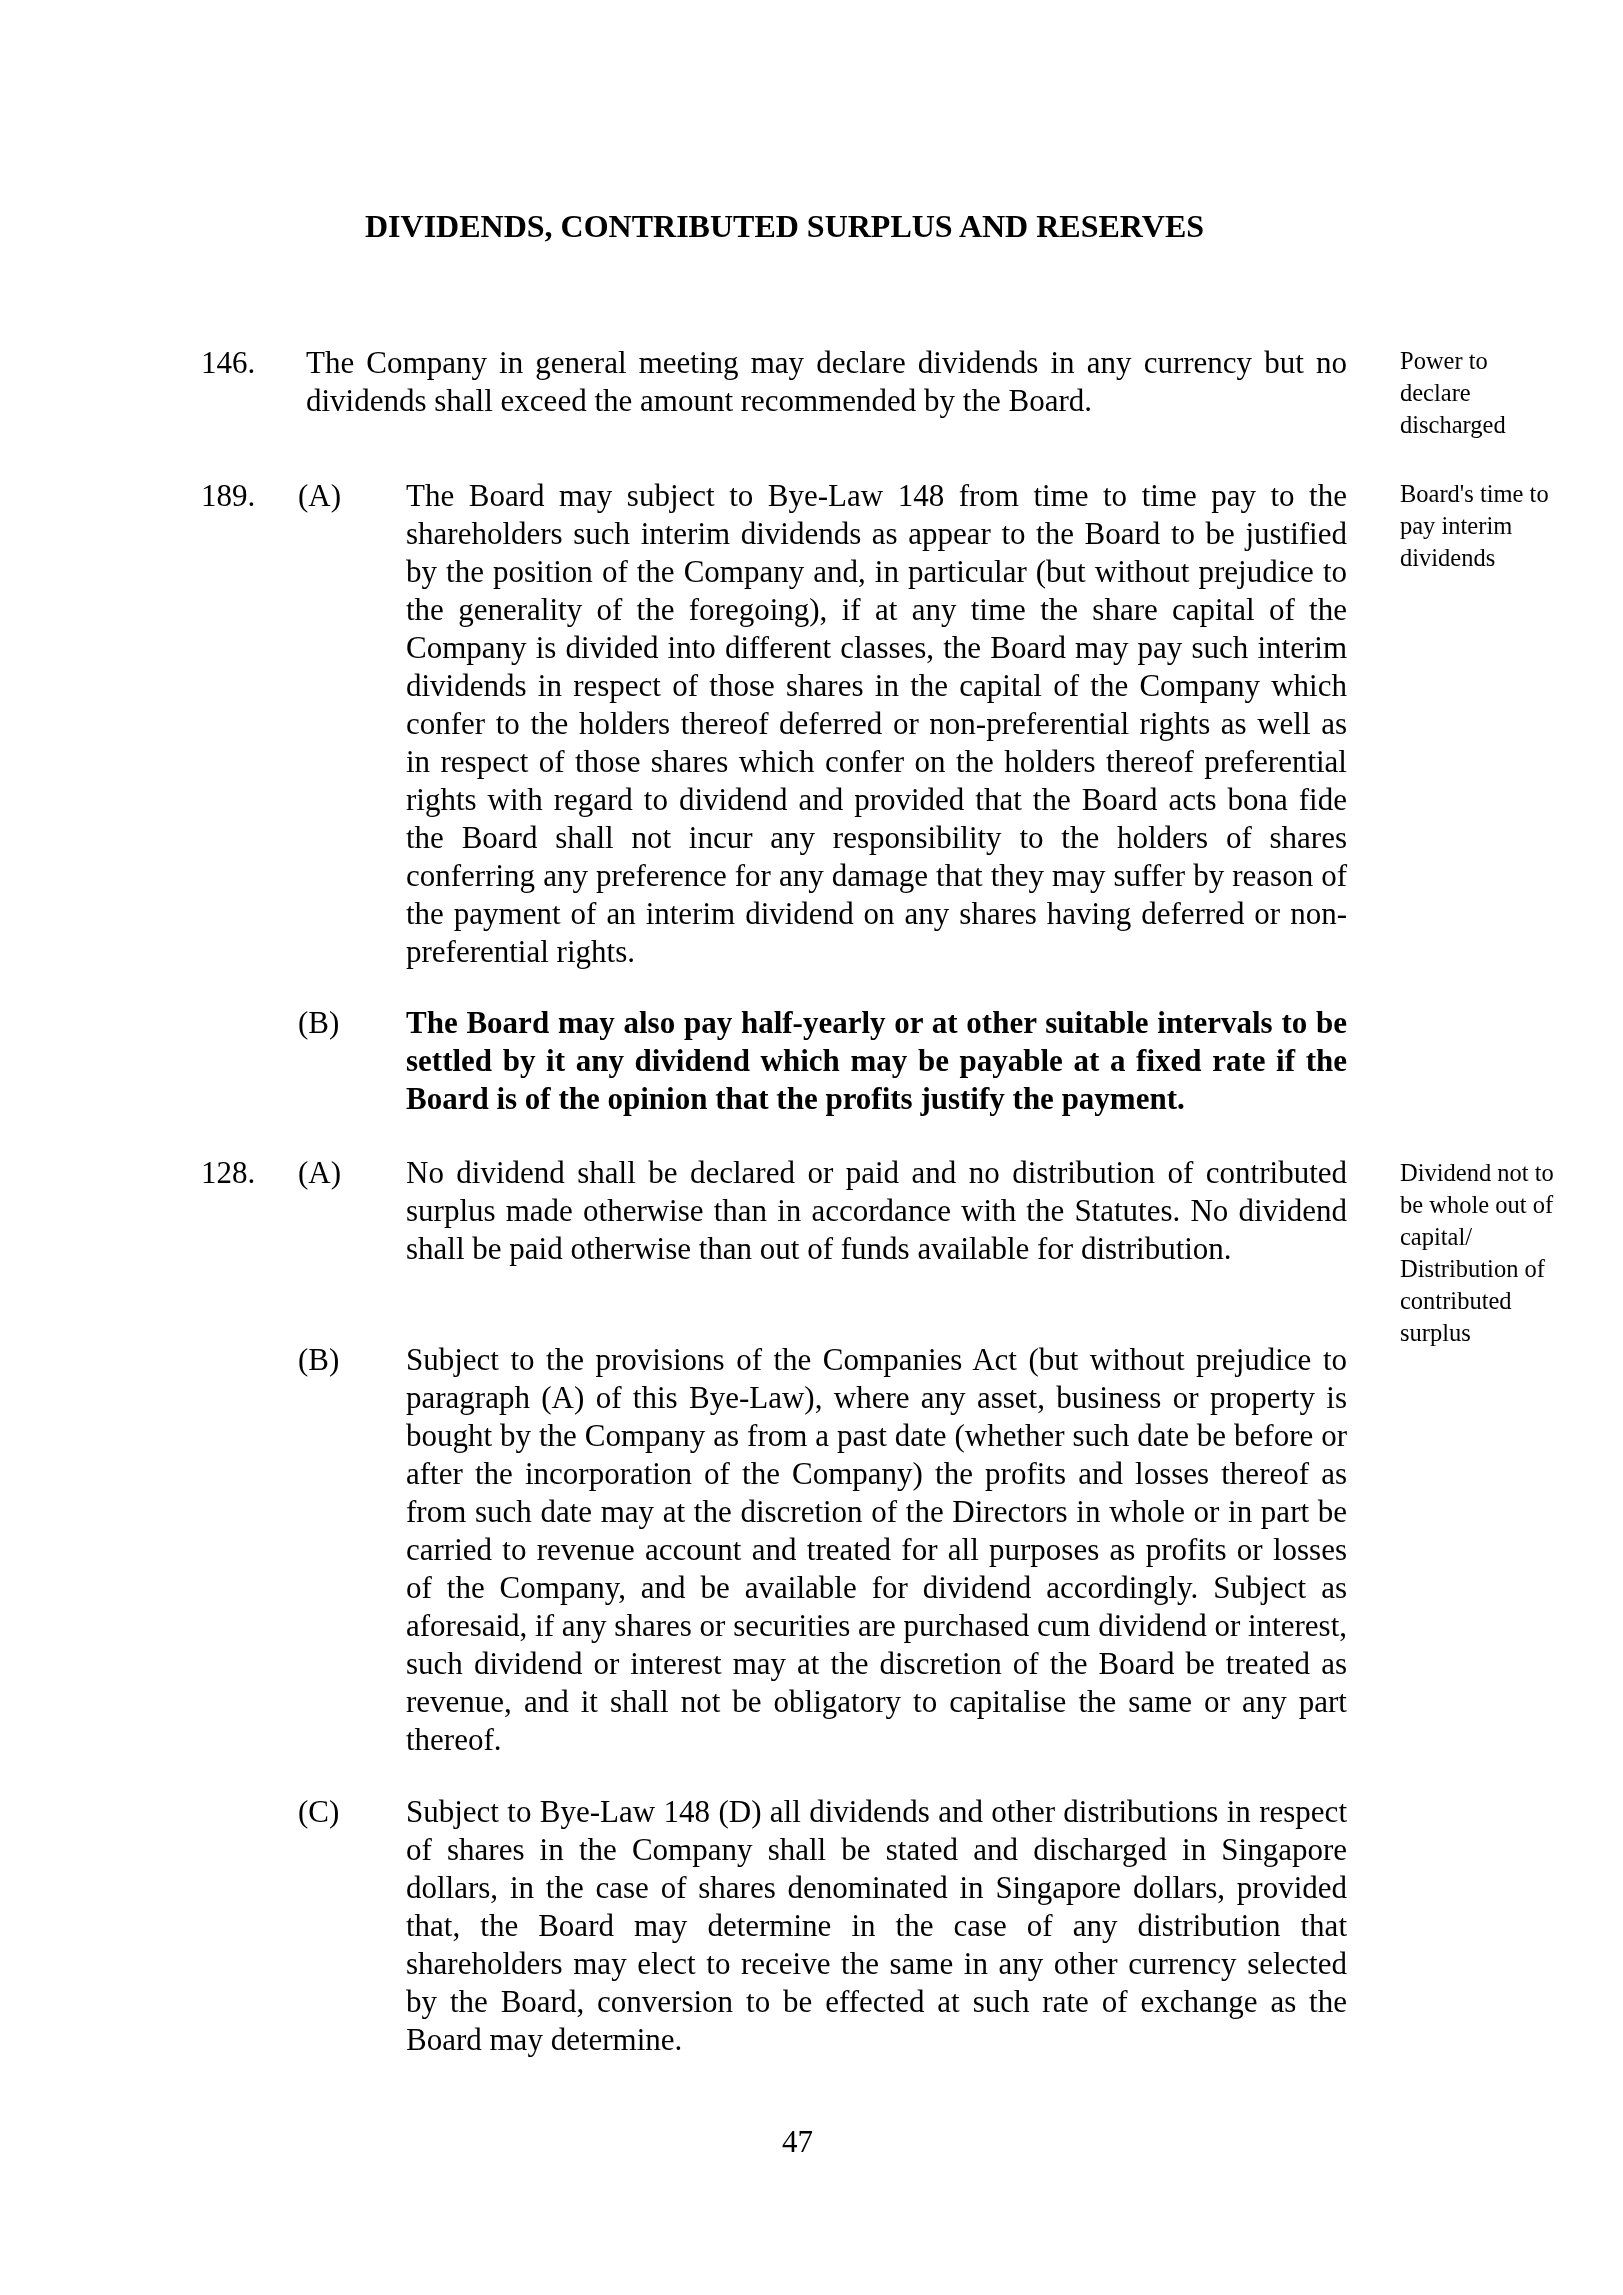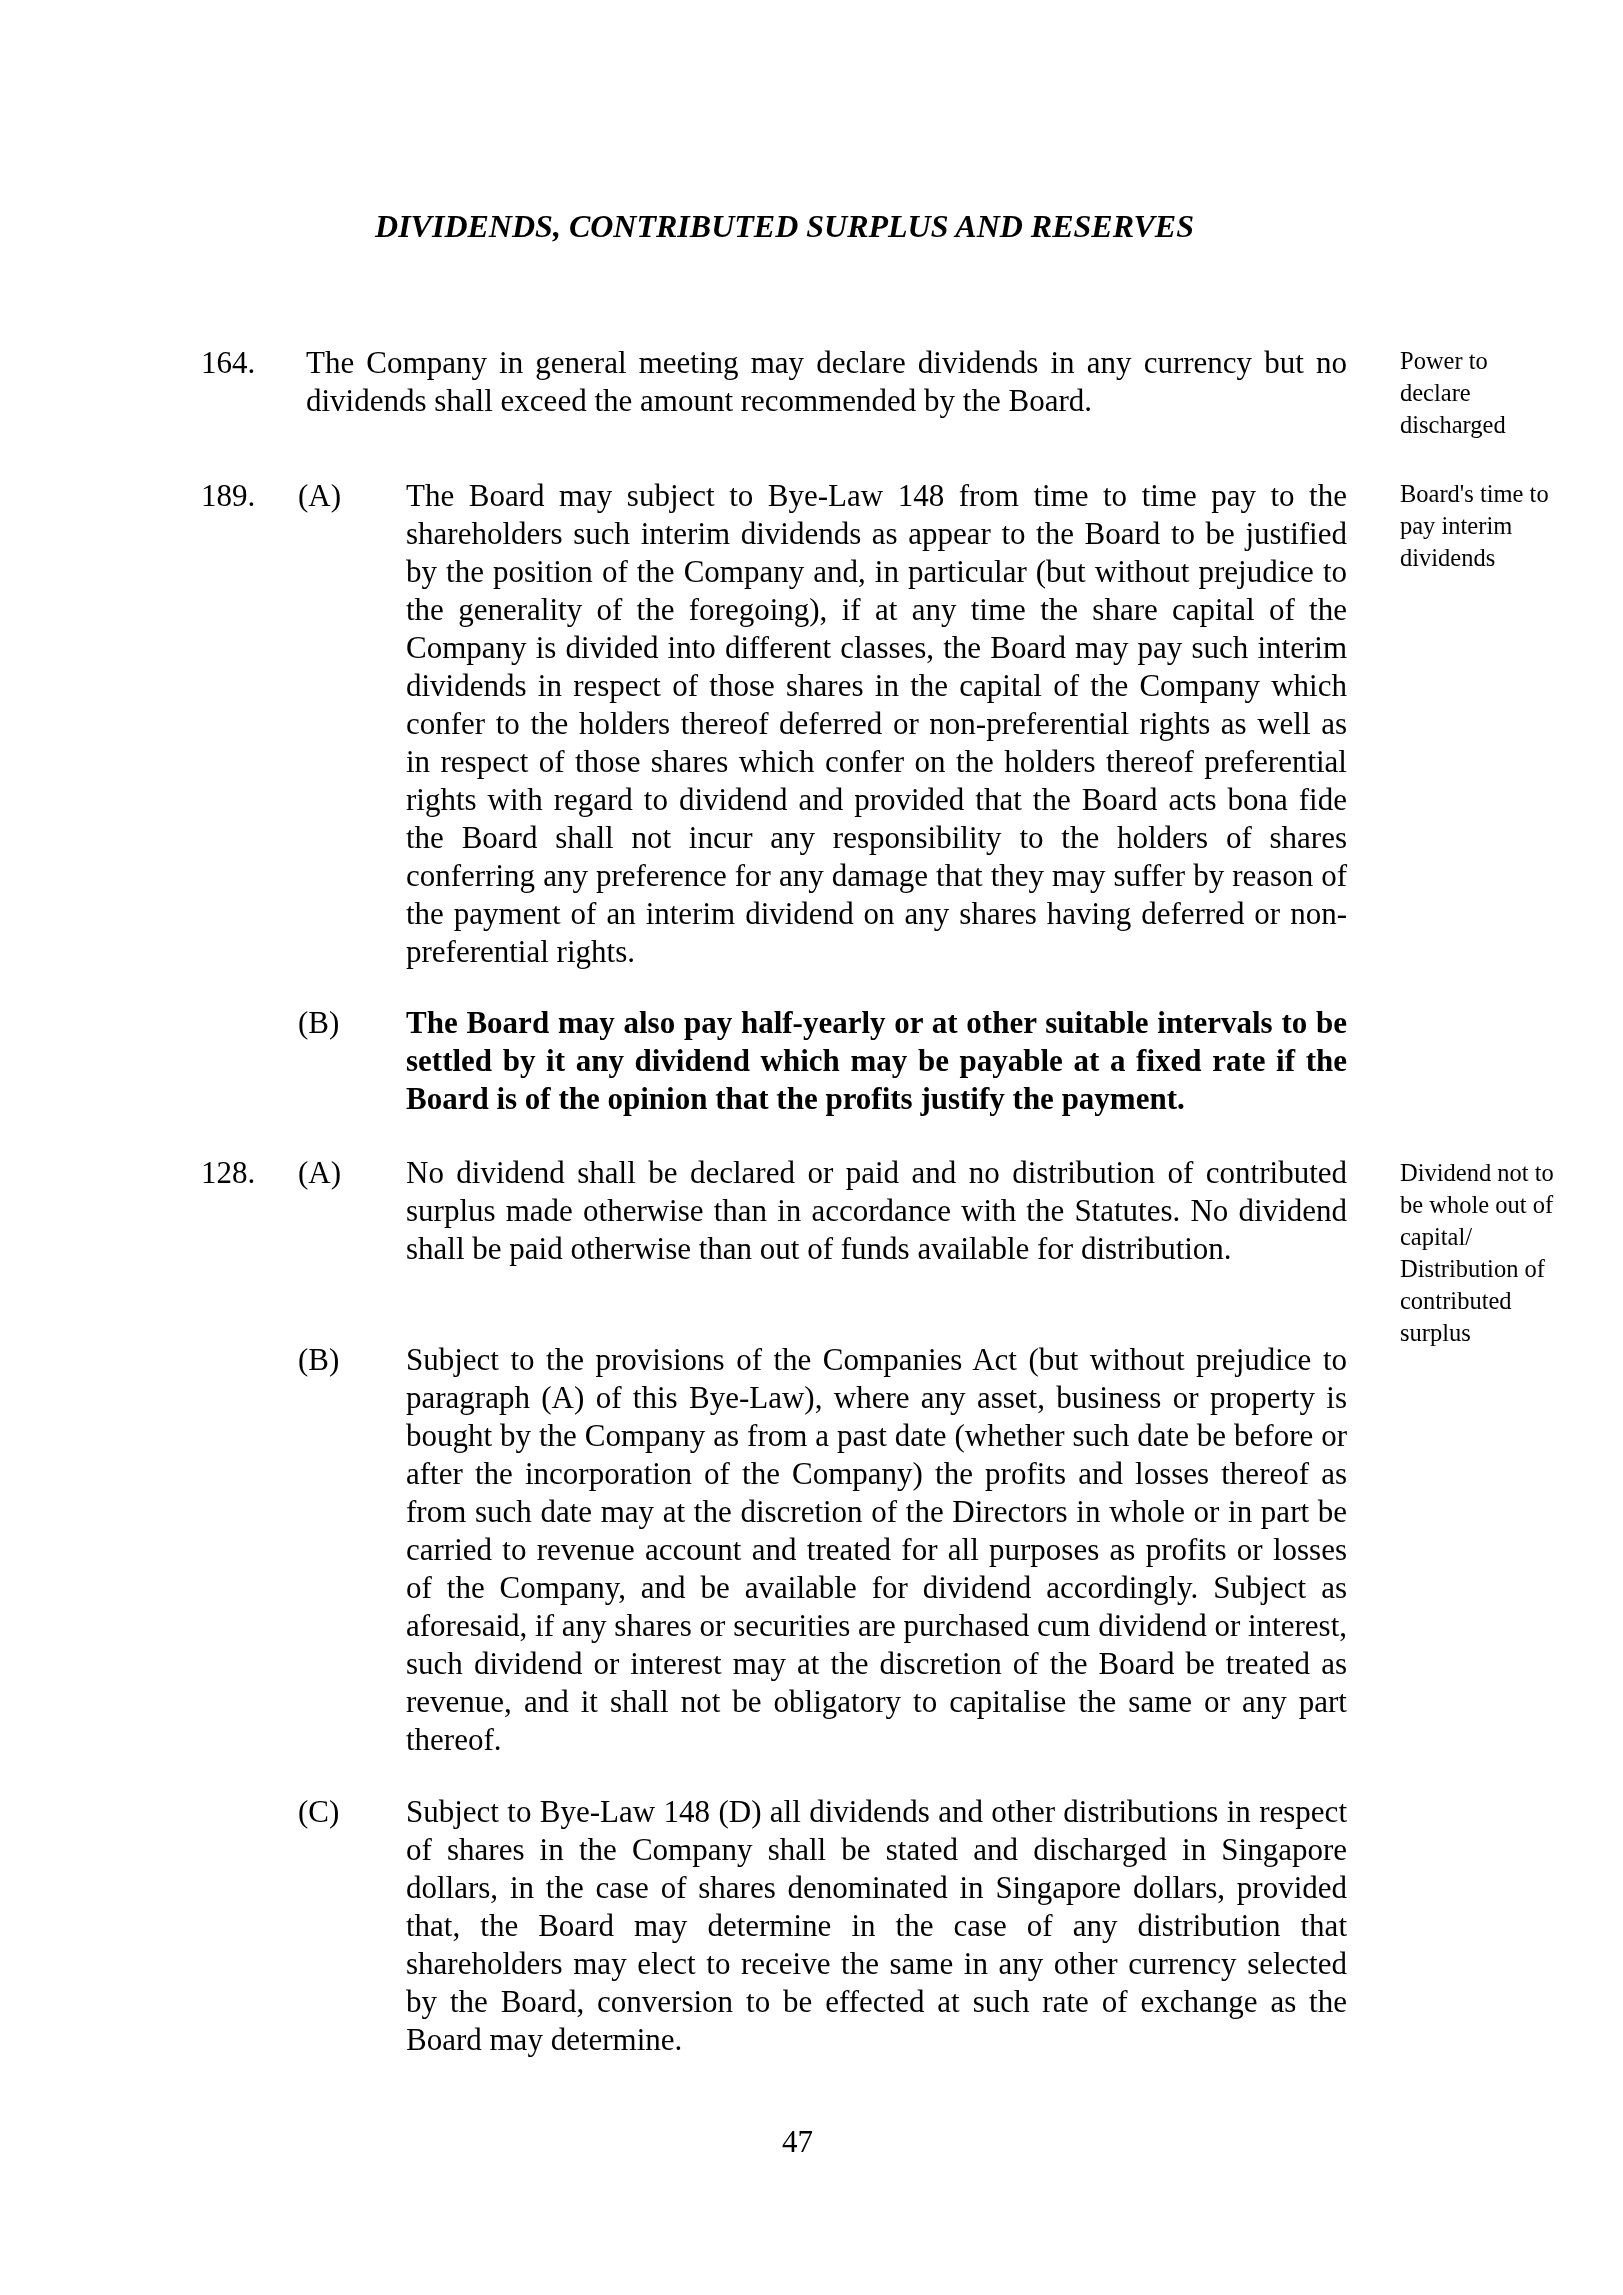--- a/index.html
+++ b/index.html
@@ -3,21 +3,21 @@
 <meta charset="utf-8">
 <style>
   html, body { margin: 0; padding: 0; background: #ffffff; }
   body {
     width: 1623px; height: 2295px; position: relative; overflow: hidden;
     font-family: "Liberation Serif", "DejaVu Serif", serif; color: #000;
   }
   .title {
     position: absolute; left: 0; width: 1623px; top: 208px;
     text-align: center; font-weight: bold; font-size: 32px; letter-spacing: 0px;
-    margin: 0; padding-right: 54px; box-sizing: border-box; font-style: italic;
+    margin: 0; padding-right: 54px; box-sizing: border-box;
   }
   .para { position: absolute; font-size: 31px; line-height: 38px; }
   .num { position: absolute; left: 201px; }
   .sub { position: absolute; left: 298px; }
   .text {
     position: absolute; text-align: justify; text-align-last: left; margin-left: 8px;
   }
   .text.full { left: 298px; width: 1041px; }
   .text.indent { left: 398px; width: 941px; }
   .margin-note {
@@ -28,21 +28,21 @@
     position: absolute; left: 0; width: 1623px; top: 2124px;
     text-align: center; font-size: 31px; padding-right: 28px; box-sizing: border-box;
   }
 </style>
 </head>
 <body>
 
 <h1 class="title">DIVIDENDS, CONTRIBUTED SURPLUS AND RESERVES</h1>
 
 <div class="para" style="top:0;left:0;">
-  <div class="num" style="top:344px;">164.</div>
+  <div class="num" style="top:344px;">146.</div>
   <div class="text full" style="top:344px;">The Company in general meeting may declare dividends in any currency but no dividends shall exceed the amount recommended by the Board.</div>
 </div>
 <div class="margin-note" style="top:345px;">Power to declare discharged</div>
 
 <div class="para" style="top:0;left:0;">
   <div class="num" style="top:477px;">189.</div>
   <div class="sub" style="top:477px;">(A)</div>
   <div class="text indent" style="top:477px;">The Board may subject to Bye-Law 148 from time to time pay to the shareholders such interim dividends as appear to the Board to be justified by the position of the Company and, in particular (but without prejudice to the generality of the foregoing), if at any time the share capital of the Company is divided into different classes, the Board may pay such interim dividends in respect of those shares in the capital of the Company which confer to the holders thereof deferred or non-preferential rights as well as in respect of those shares which confer on the holders thereof preferential rights with regard to dividend and provided that the Board acts bona fide the Board shall not incur any responsibility to the holders of shares conferring any preference for any damage that they may suffer by reason of the payment of an interim dividend on any shares having deferred or non-preferential rights.</div>
   <div class="sub" style="top:1004px;">(B)</div>
   <div class="text indent" style="top:1004px;font-weight:bold;">The Board may also pay half-yearly or at other suitable intervals to be settled by it any dividend which may be payable at a fixed rate if the Board is of the opinion that the profits justify the payment.</div>

